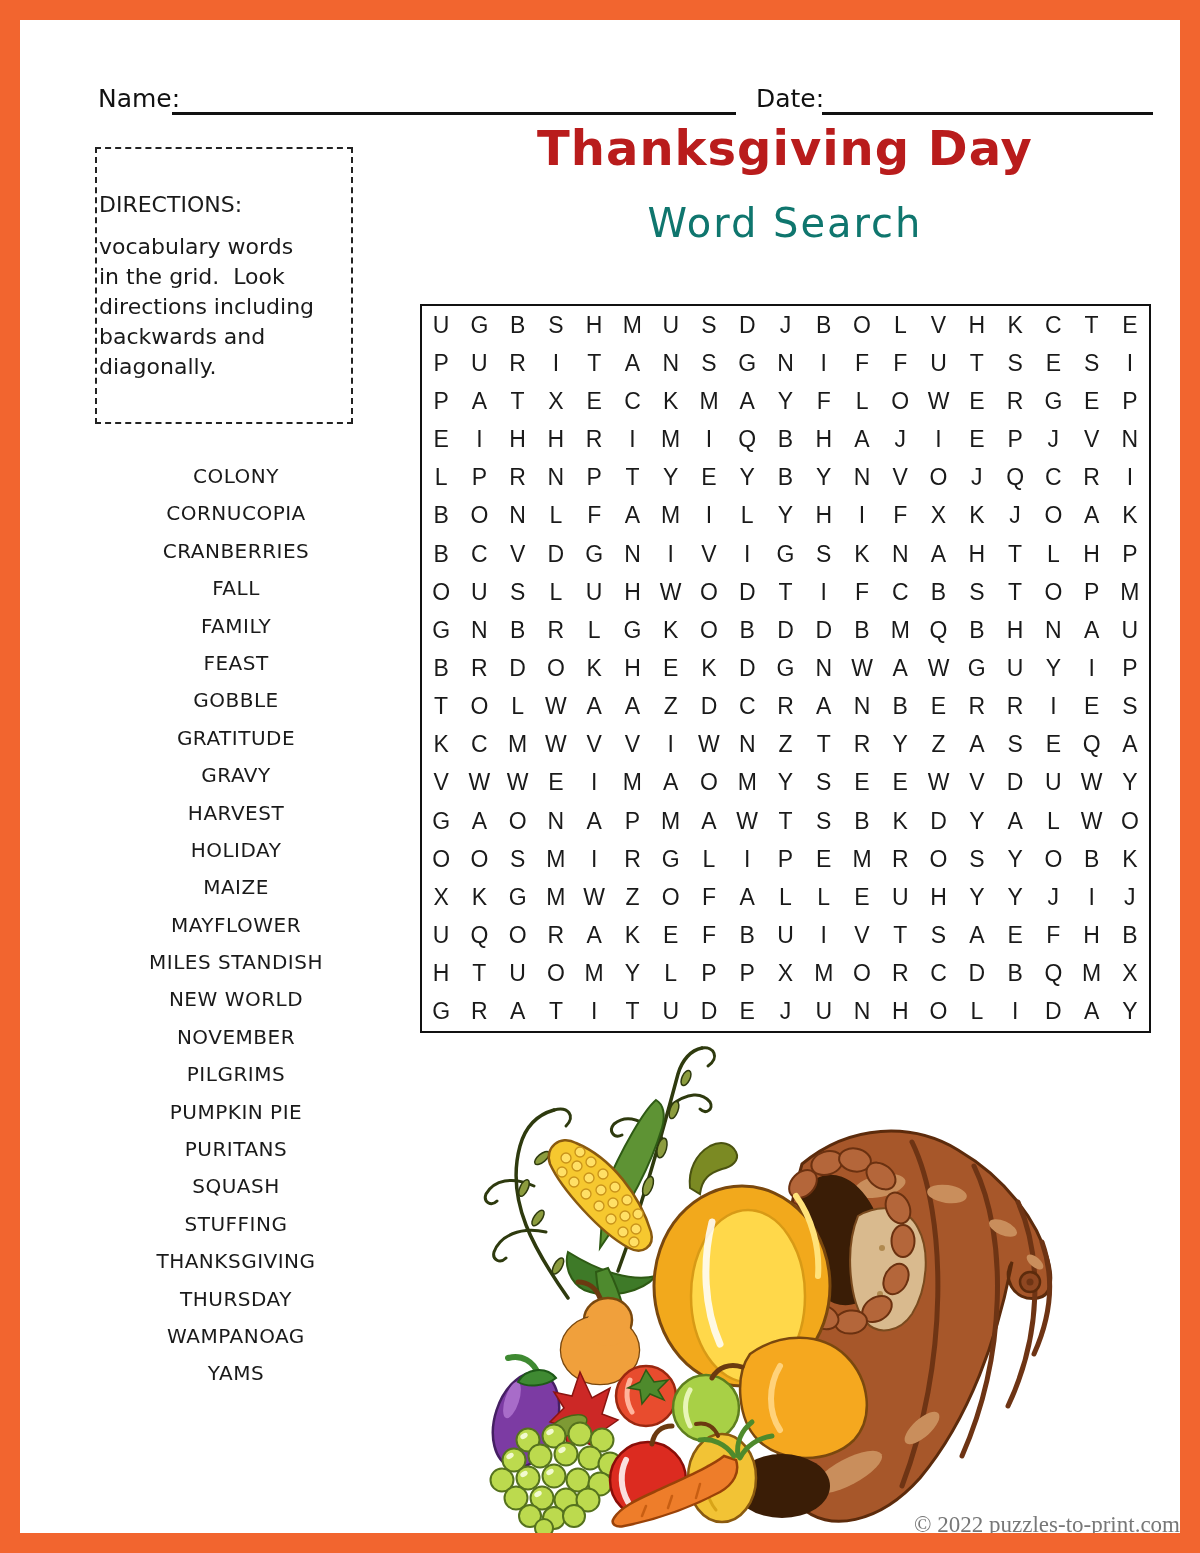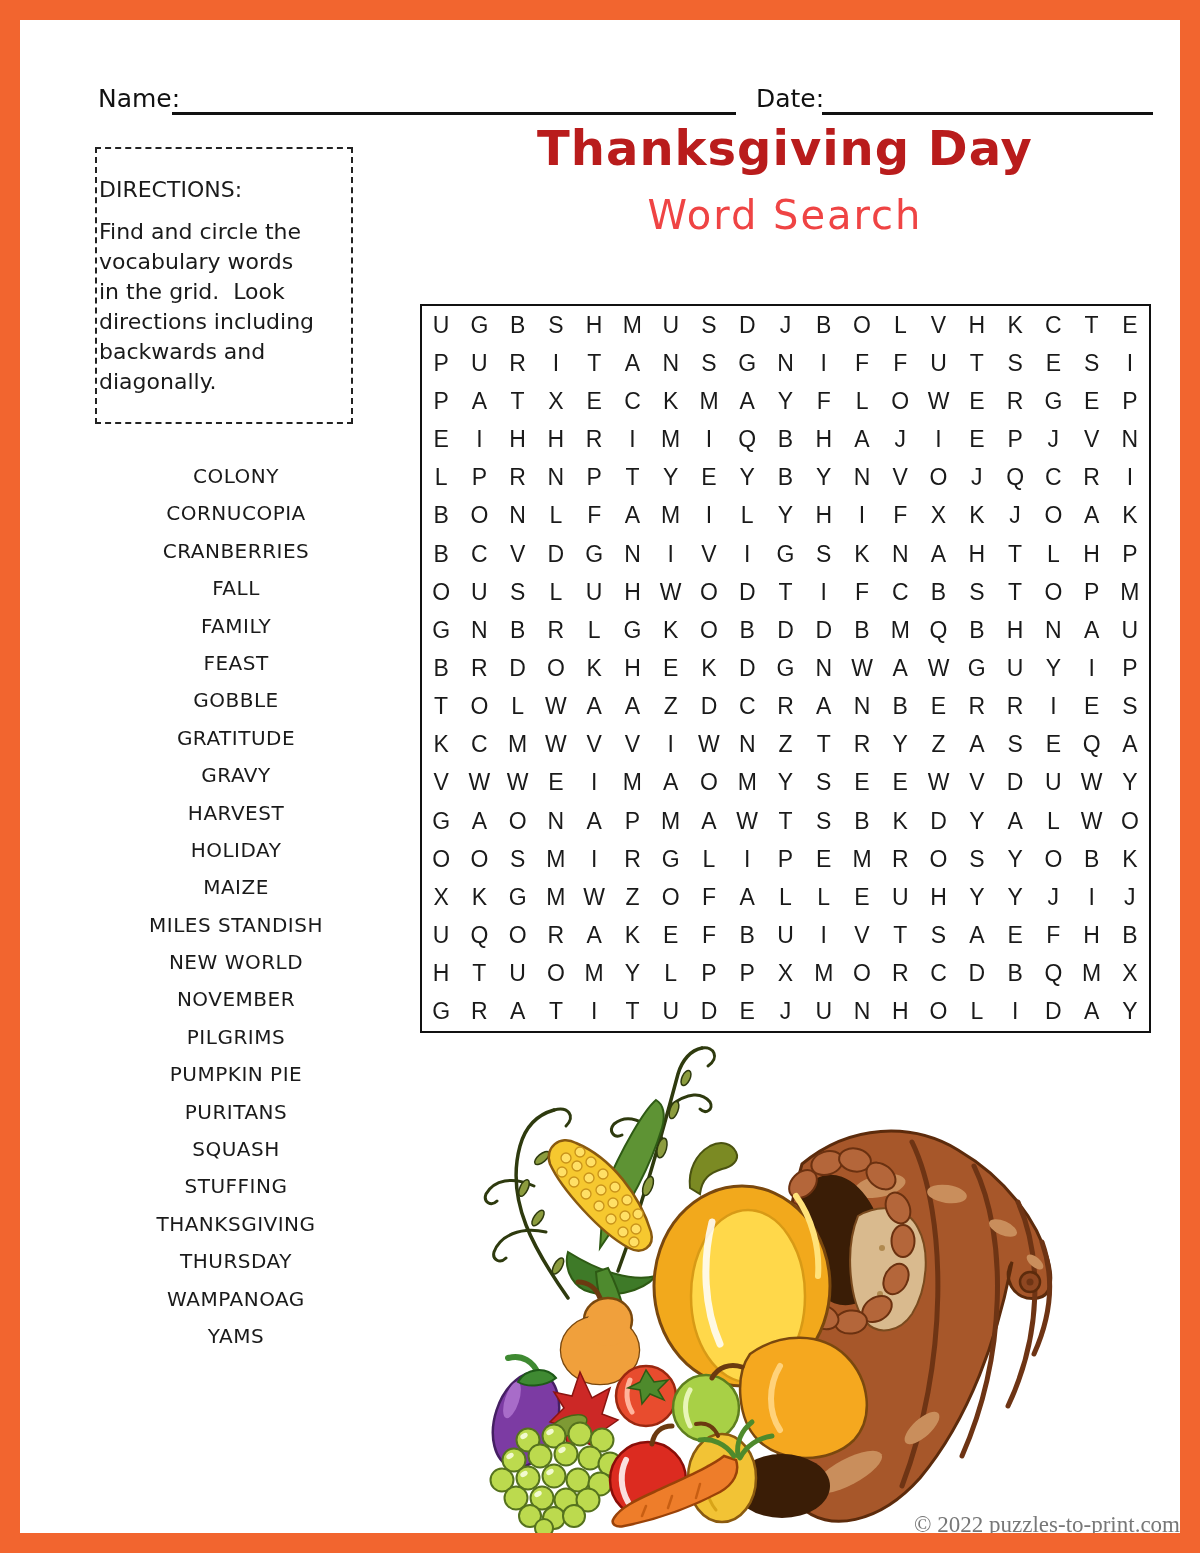--- a/index.html
+++ b/index.html
@@ -20,21 +20,21 @@
   .directions {
     position:absolute; left:75px; top:127px; width:258px; height:277px;
     border:2px dashed #222; box-sizing:border-box;
     display:flex; flex-direction:column; justify-content:center;
     text-align:left; font-size:22px; line-height:30px; padding:6px 2px;gap:12px;
   }
   .directions .line { white-space:pre; }
   
   .title-wrap { position:absolute; left:390px; top:100px; width:750px; text-align:center; }
   .title-main { font-size:48px; font-weight:bold; color:#b91c1c; letter-spacing:1px; }
-  .title-sub  { font-size:40px; color:#ef4444; margin-top:16px; letter-spacing:2px; }
+  .title-sub  { font-size:40px; color:#0f766e; margin-top:24px; letter-spacing:2px; }
   
   .grid {
     position:absolute; left:400px; top:284px; width:731px; height:729px;
     border:2.5px solid #111; box-sizing:border-box;
     display:grid; grid-template-columns:repeat(19,1fr); grid-template-rows:repeat(19,1fr);
     font-family:"Liberation Sans", sans-serif; font-size:23px; color:#1a1a1a;
   }
   .grid .cell { display:flex; align-items:center; justify-content:center; }
   
   .word-list {
@@ -56,21 +56,20 @@
 <div class="page">
 
   <span class="hdr-label name-label">Name:</span>
   <div class="write-line name-line"></div>
   <span class="hdr-label date-label">Date:</span>
   <div class="write-line date-line"></div>
 
   <div class="directions">
     <div class="line">DIRECTIONS:</div>
     <div id="directions-body">
-        <div class="line">Find and circle the</div>
         <div class="line">vocabulary words</div>
         <div class="line">in the grid.  Look</div>
         <div class="line">directions including</div>
         <div class="line">backwards and</div>
         <div class="line">diagonally.</div>
       </div>
   </div>
 
   <div class="title-wrap">
     <div class="title-main">Thanksgiving Day</div>
@@ -447,20 +446,21 @@
       <div class="word">CRANBERRIES</div>
       <div class="word">FALL</div>
       <div class="word">FAMILY</div>
       <div class="word">FEAST</div>
       <div class="word">GOBBLE</div>
       <div class="word">GRATITUDE</div>
       <div class="word">GRAVY</div>
       <div class="word">HARVEST</div>
       <div class="word">HOLIDAY</div>
       <div class="word">MAIZE</div>
+      <div class="word">MAYFLOWER</div>
       <div class="word">MILES STANDISH</div>
       <div class="word">NEW WORLD</div>
       <div class="word">NOVEMBER</div>
       <div class="word">PILGRIMS</div>
       <div class="word">PUMPKIN PIE</div>
       <div class="word">PURITANS</div>
       <div class="word">SQUASH</div>
       <div class="word">STUFFING</div>
       <div class="word">THANKSGIVING</div>
       <div class="word">THURSDAY</div>

